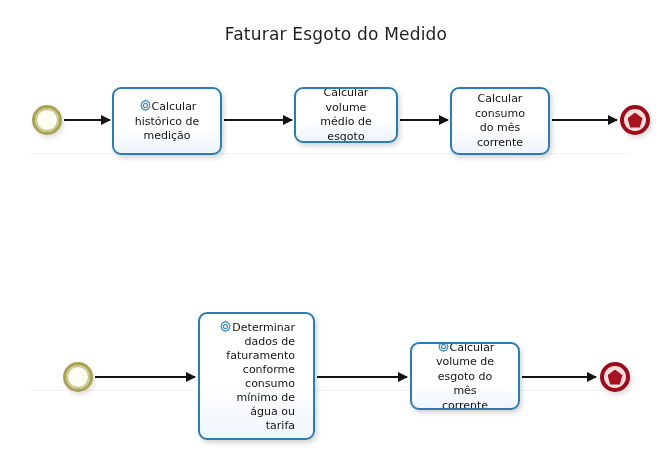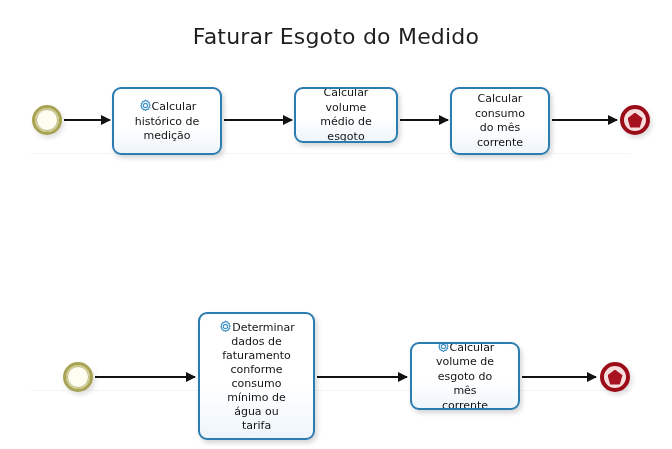--- a/index.html
+++ b/index.html
@@ -22,21 +22,21 @@
     left: 0; top: 0;
     width: 672px;
     height: 449px;
   }
 
   
   .diagram-title {
     position: absolute;
     width: 100%;
     text-align: center;
-    font-size: 22px;
+    font-size: 17px;
     font-weight: 400;
     letter-spacing: 0.2px;
     color: #1f1f1f;
     white-space: nowrap;
   }
   #title-1 { top: 24px; }
   #title-2 { top: 233px; }
 
   
   .event {
@@ -180,21 +180,21 @@
     <span class="pentagon"></span>
   </div>
 
 
   <div class="guide" style="left:30px; top:390px; width:600px;"></div>
 
   <div class="event start-event" style="left:63px; top:362px;"></div>
 
   <div class="connector" style="left:95px; top:376px; width:100px;"></div>
 
-  <div class="task" style="left:198px; top:312px; width:117px; height:128px;">
+  <div class="task" style="left:198px; top:312px; width:117px; height:128px;text-align:right;">
     <span class="task-label tight">
       <span class="gear-icon">
         <svg viewBox="0 0 24 24" width="15" height="15" aria-hidden="true">
           <g fill="none" stroke="#3d8fc4" stroke-width="1.7" stroke-linejoin="round">
             <path d="M12 3.2 13.4 5.1 15.7 4.5 16.1 6.9 18.4 7.6 17.6 9.9 19.4 11.4 17.8 13.2
                      18.8 15.4 16.5 16.1 16.2 18.5 13.8 18.2 12.2 20 10.5 18.3 8.2 18.8 7.7 16.5
                      5.4 15.9 6.1 13.6 4.4 12.1 6 10.5 5.2 8.3 7.5 7.6 7.7 5.2 10.1 5.5 Z"></path>
             <circle cx="11.9" cy="11.9" r="3.3"></circle>
           </g>
         </svg>

